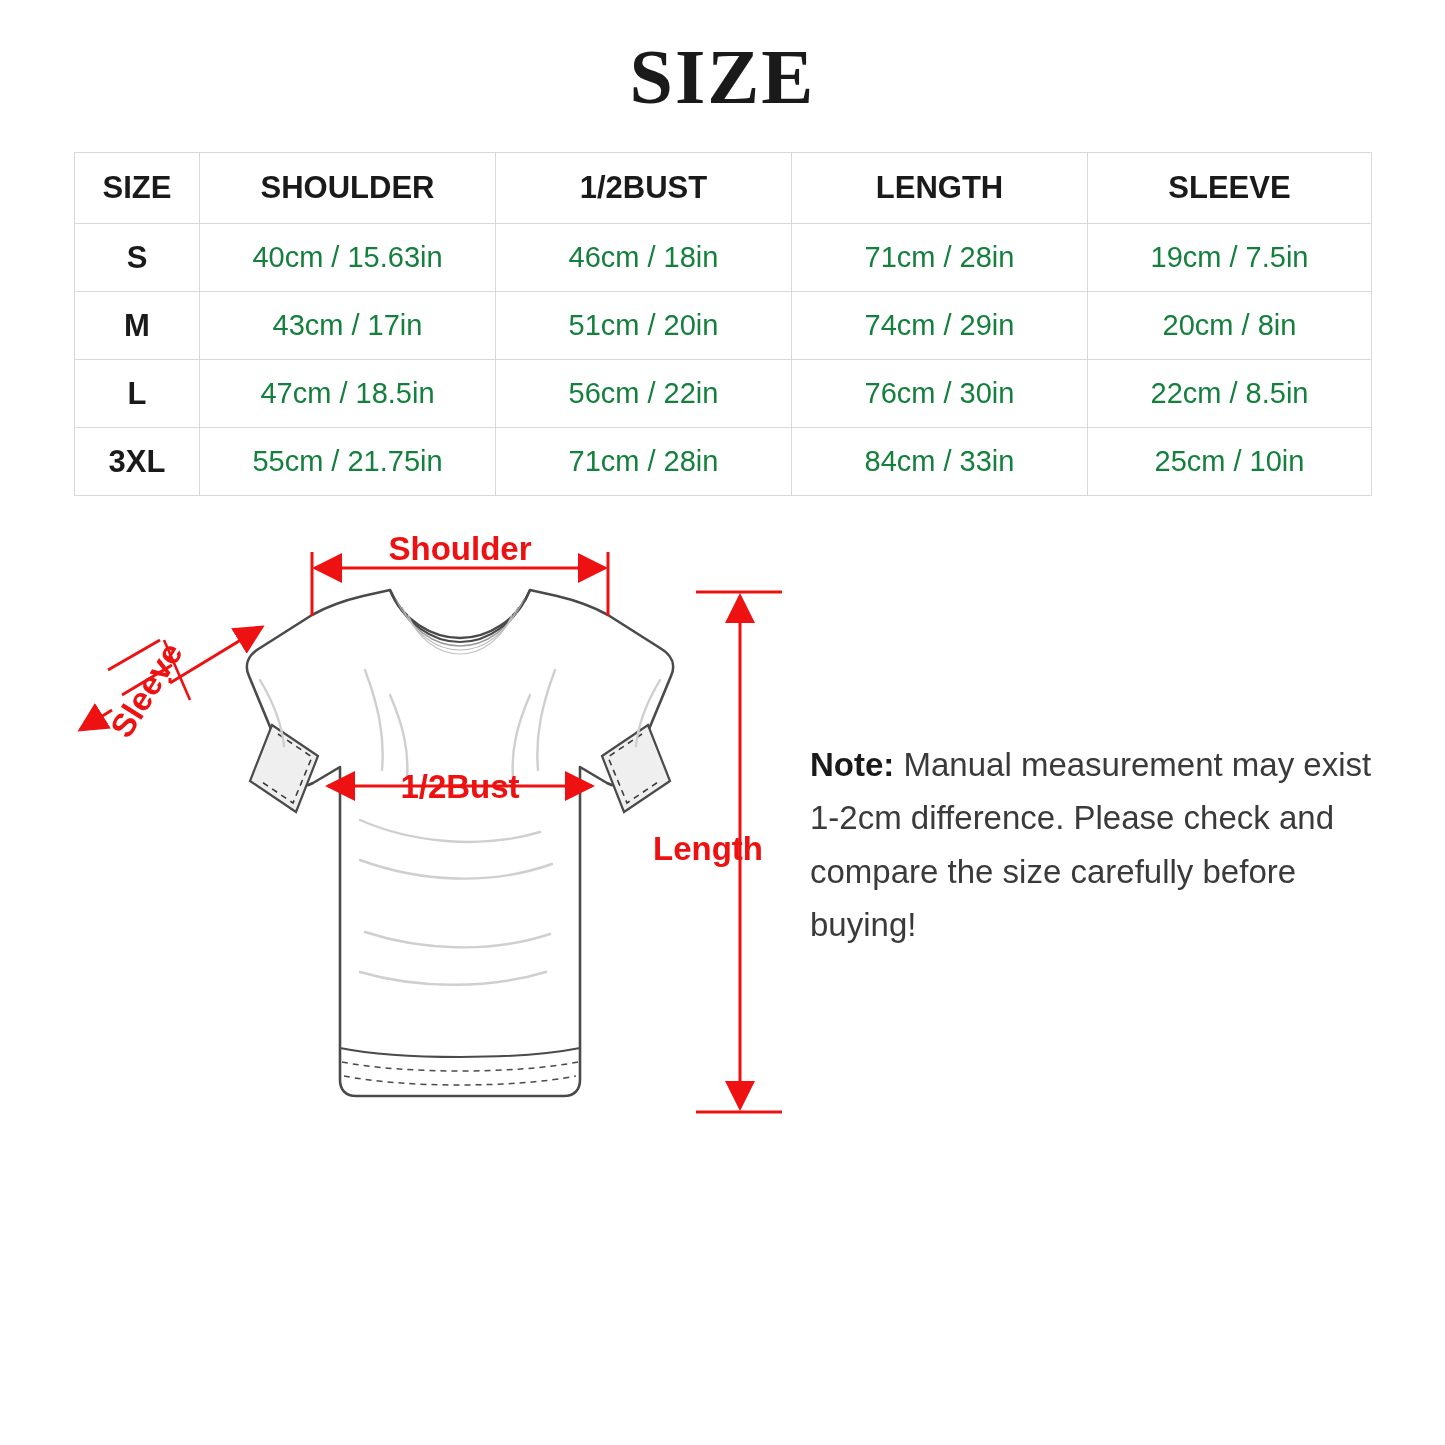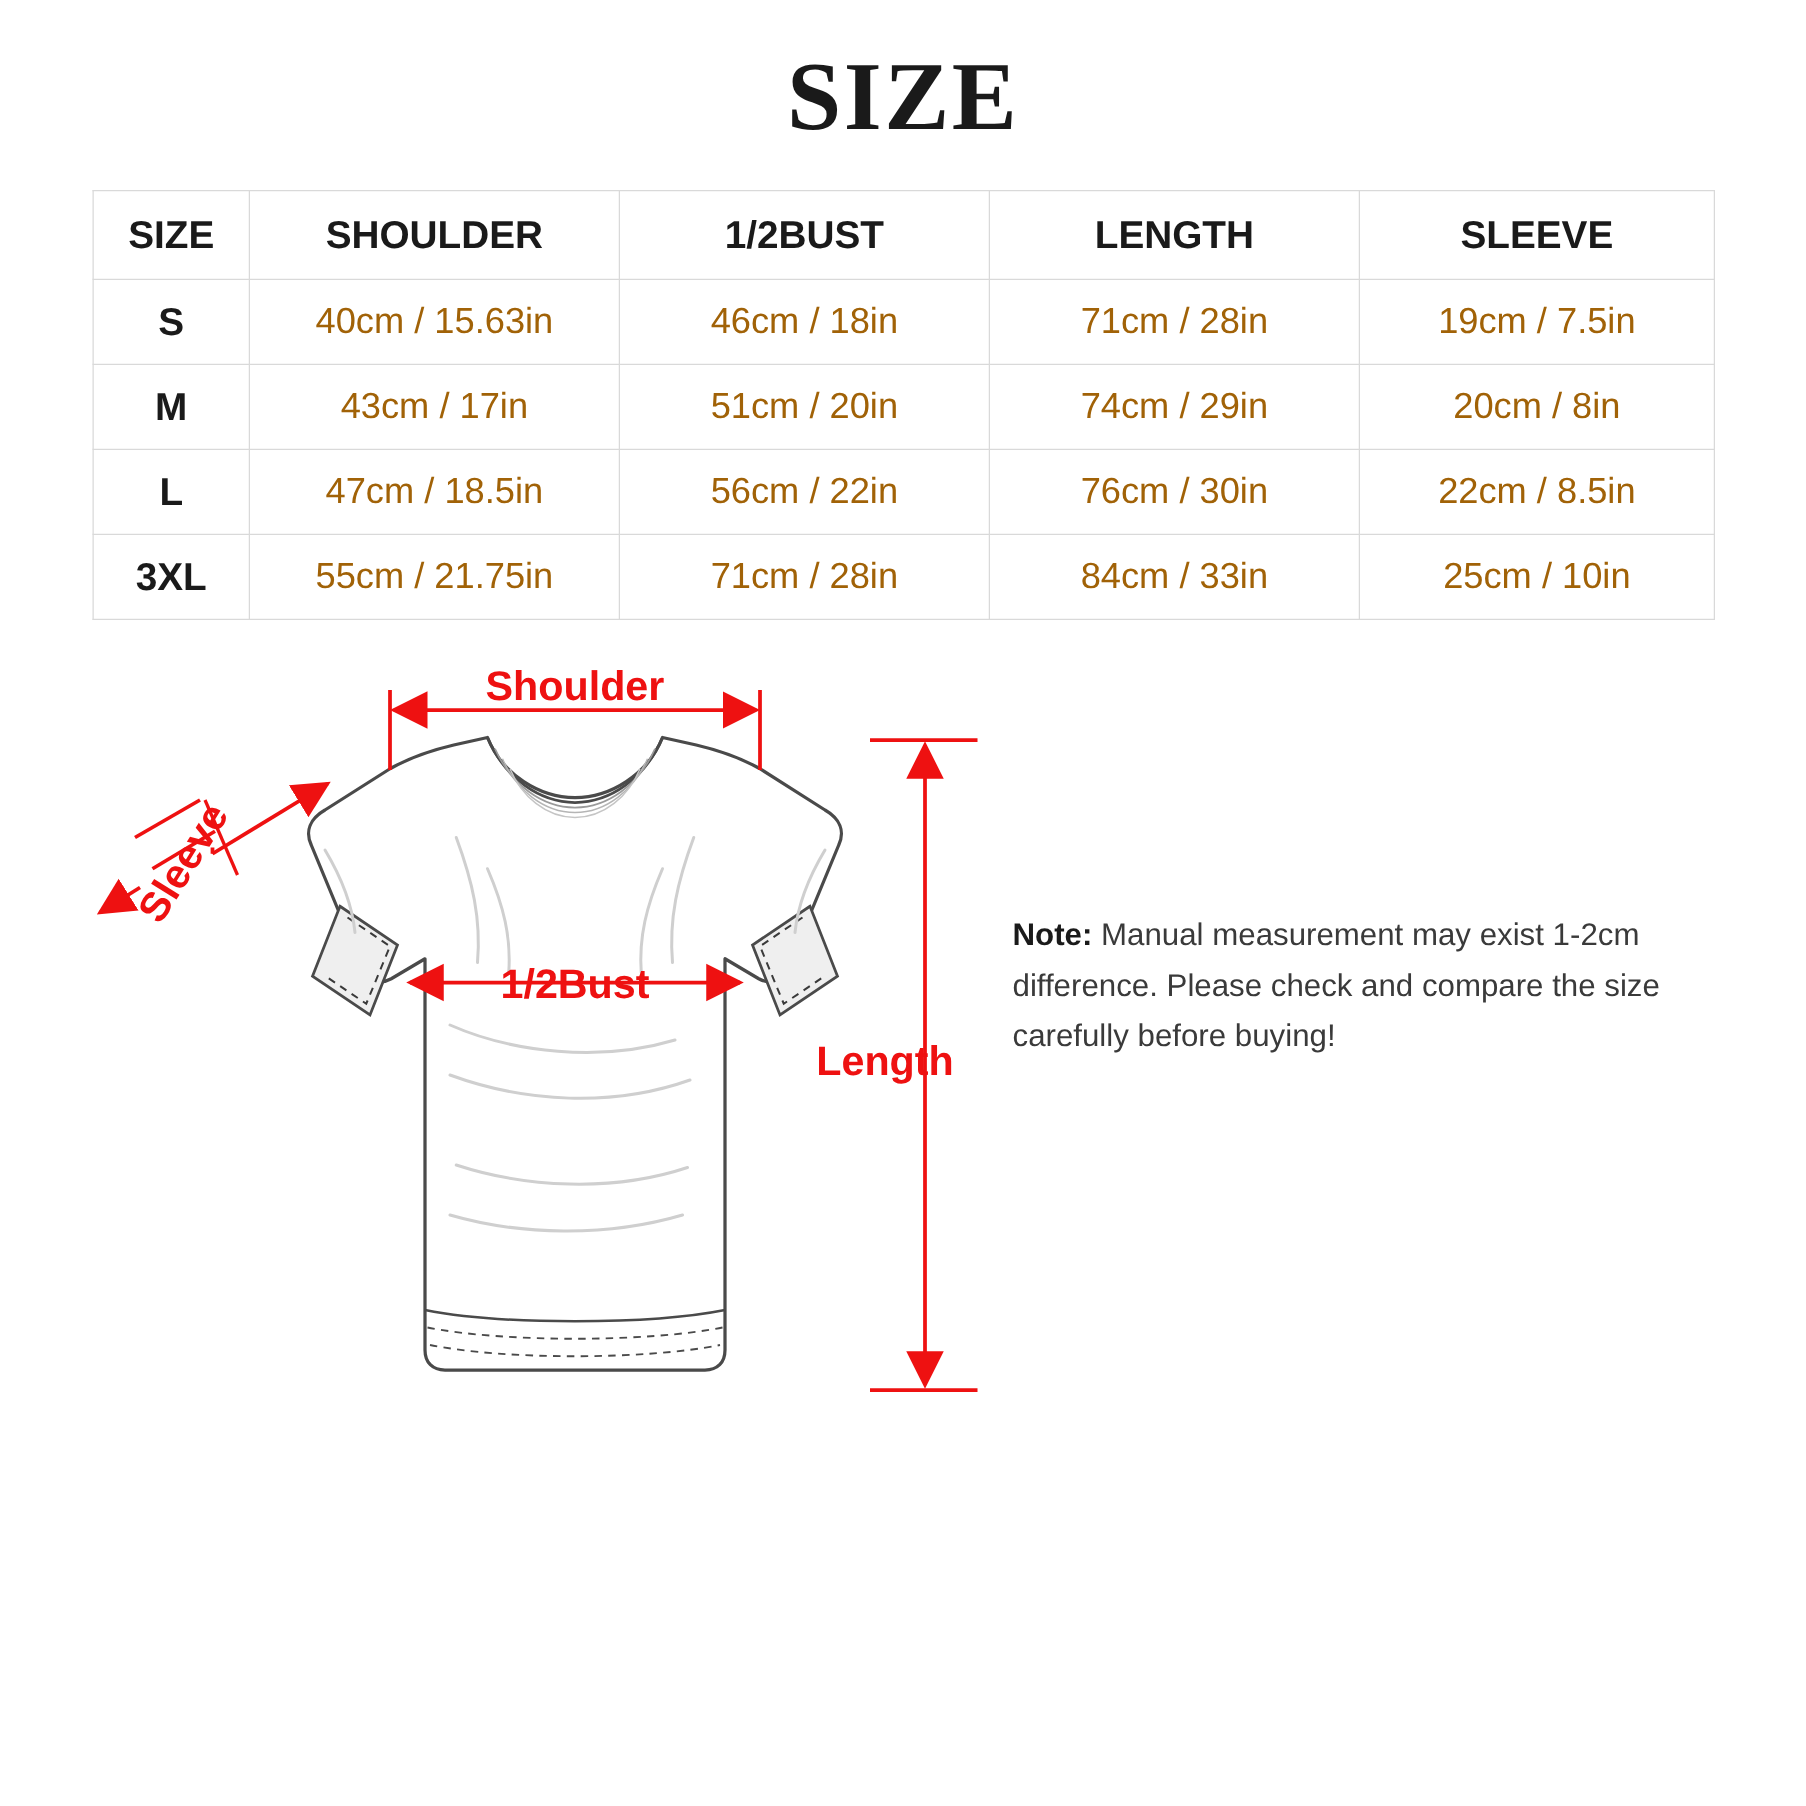--- a/index.html
+++ b/index.html
@@ -45,21 +45,21 @@
   }
   table.size-table th {
     height: 68px;
     font-size: 31px;
     font-weight: 700;
     color: #1a1a1a;
   }
   table.size-table td {
     height: 65px;
     font-size: 29px;
-    color: #a16207;
+    color: #15803d;
     font-weight: 400;
   }
   table.size-table td.size-cell {
     font-weight: 700;
     font-size: 31px;
     color: #1a1a1a;
   }
   col.c-size { width: 125px; }
   col.c-shoulder { width: 296px; }
   col.c-bust { width: 296px; }
@@ -77,23 +77,23 @@
     left: 60px;
     top: 0;
     width: 790px;
     height: 650px;
   }
   .illus svg { display: block; }
 
   .note {
     position: absolute;
     left: 810px;
-    top: 208px;
+    top: 218px;
     width: 570px;
-    font-size: 25px;
+    font-size: 33px;
     line-height: 1.62;
     color: #3a3a3a;
   }
   .note b { font-weight: 700; color: #1a1a1a; }
 </style>
 </head>
 <body>
 
 <div class="title">SIZE</div>
 

